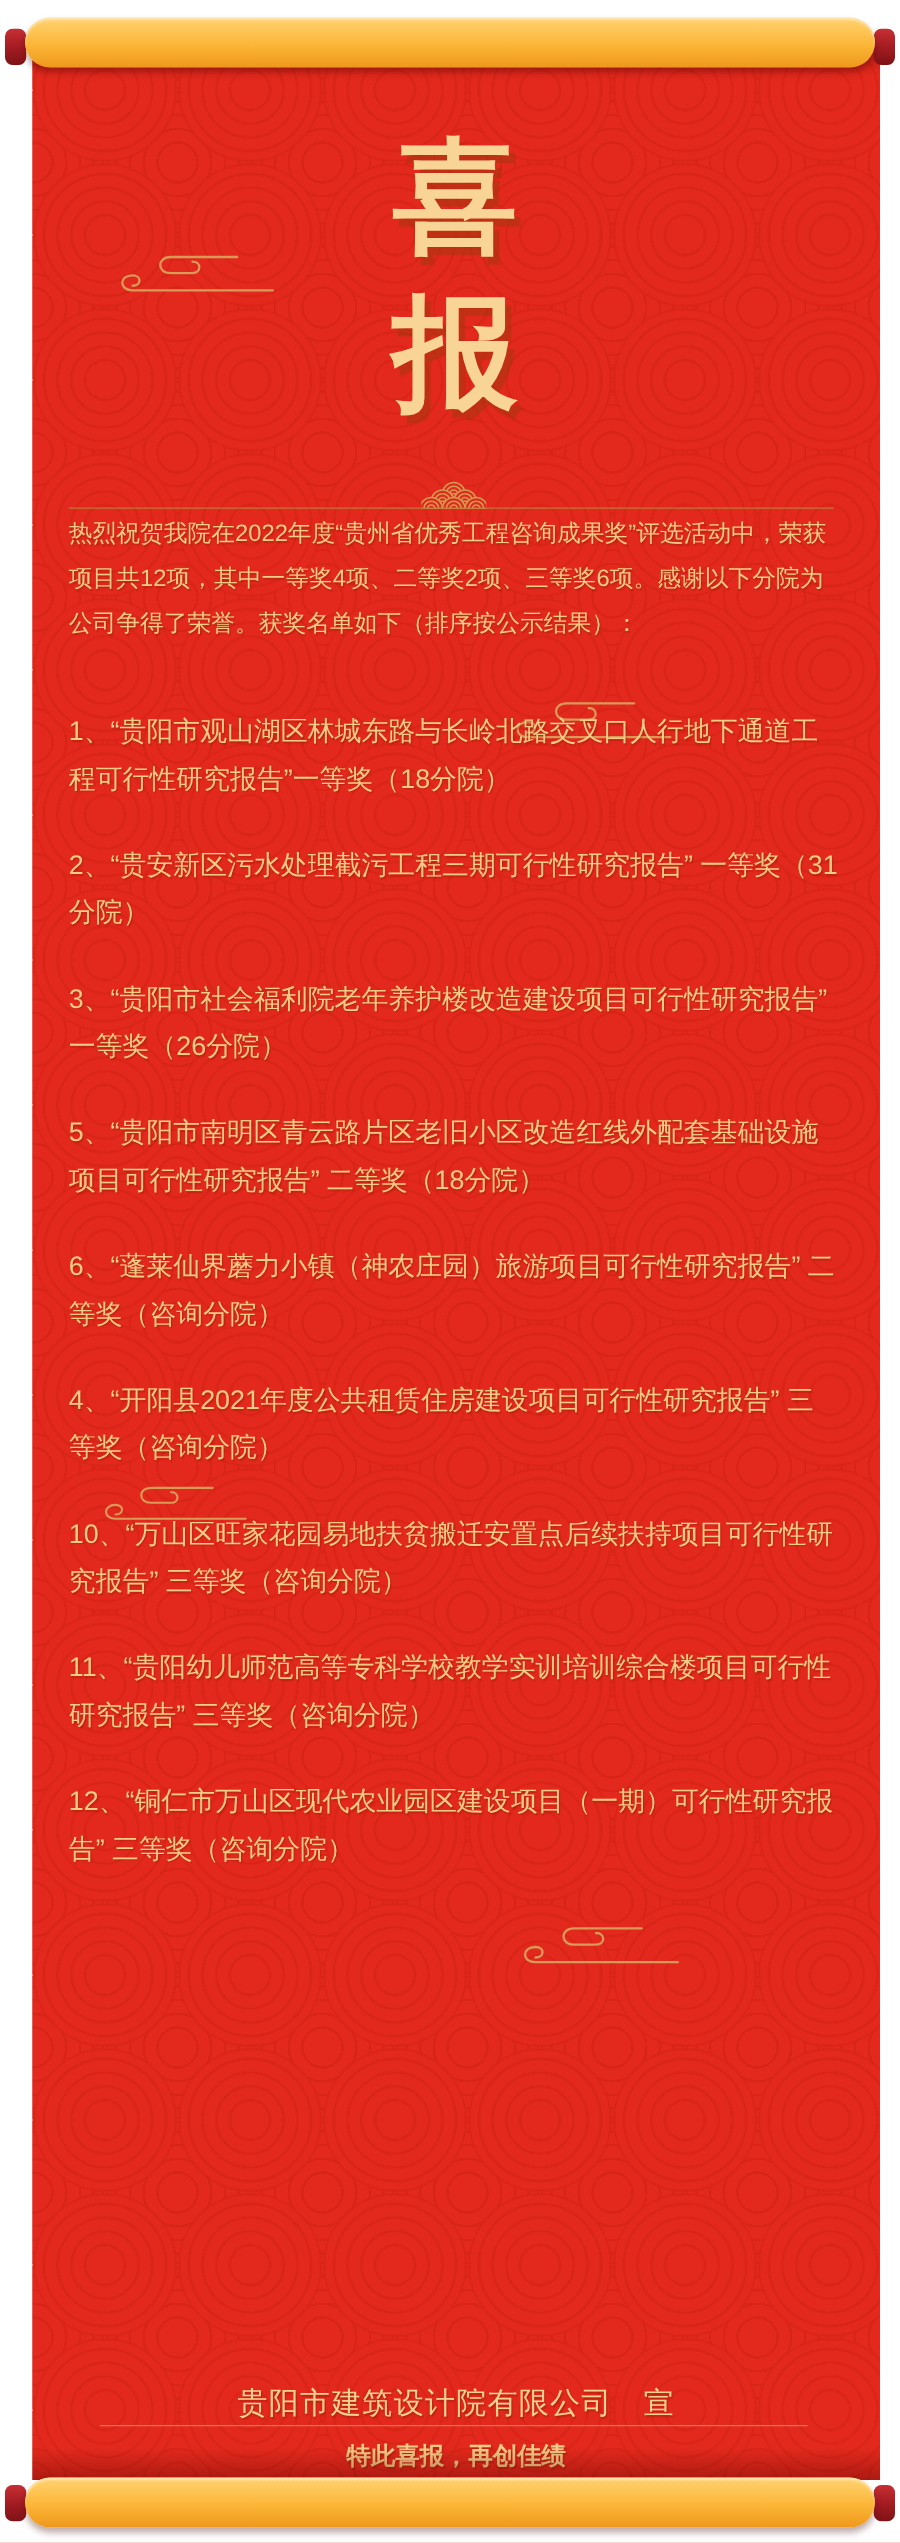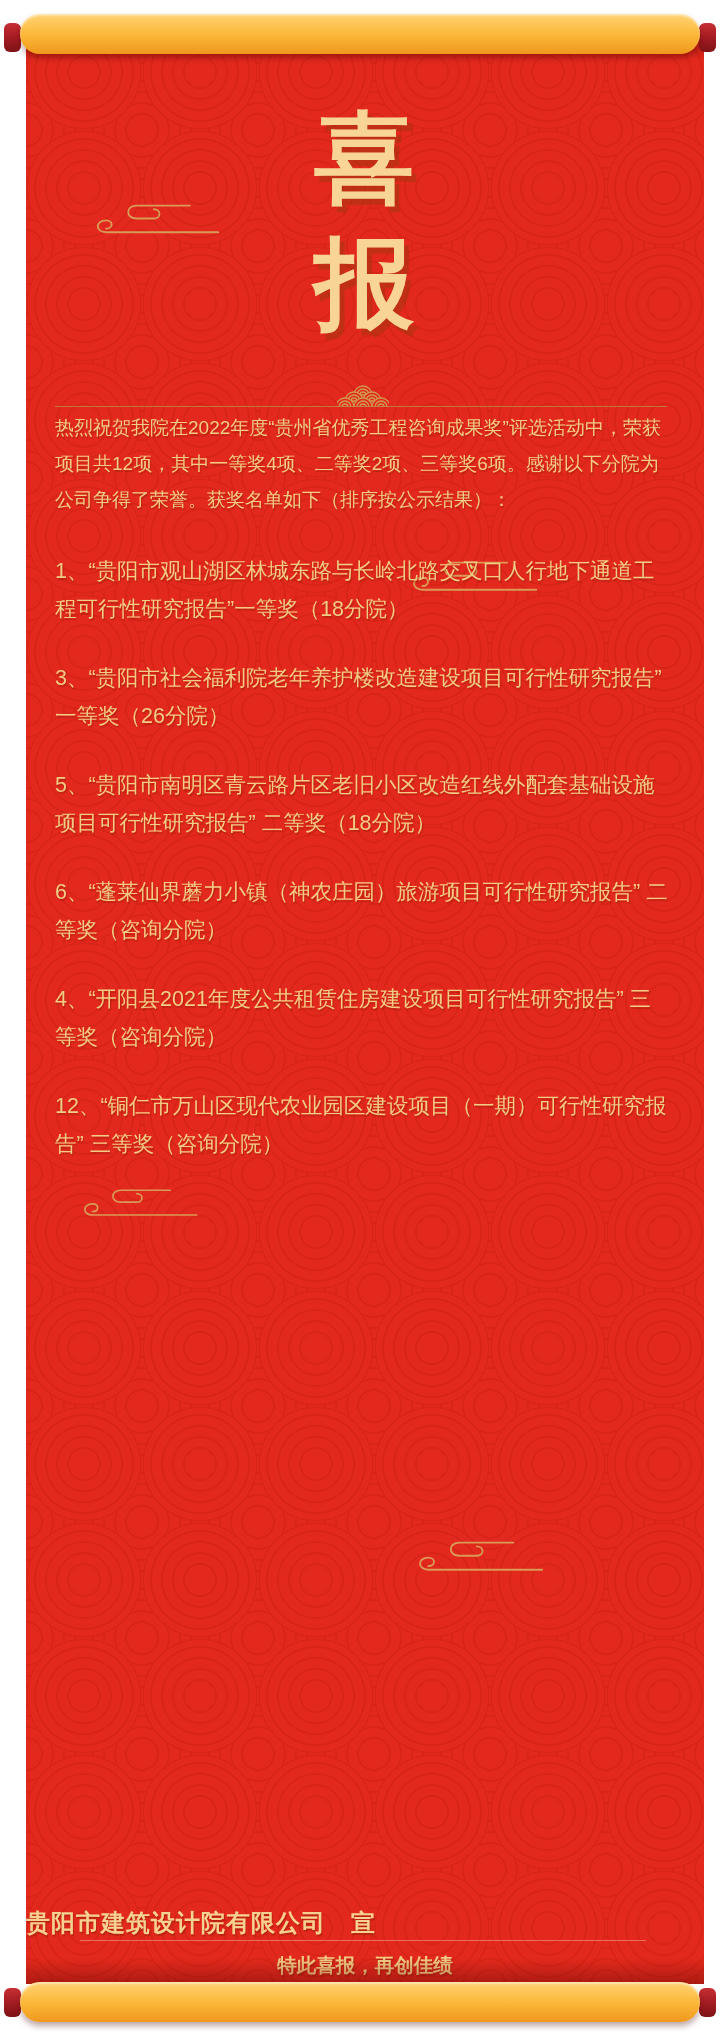--- a/index.html
+++ b/index.html
@@ -56,24 +56,24 @@
   .ornament path{stroke:#cf9b4f;stroke-width:1.3;}
   
   .intro{
     position:absolute;left:29px;top:376px;width:616px;margin:0;
     font-size:19px;line-height:36px;color:#f2cc84;
     text-shadow:1px 1.5px 1px rgba(130,25,8,.35);
   }
   .awards{position:absolute;left:29px;top:518px;width:616px;
     font-size:21.5px;line-height:38px;color:#f2cc84;
     text-shadow:1px 1.5px 1px rgba(130,25,8,.35);}
-  .awards p{margin:0 0 31px 0;}
+  .awards p{margin:14px 0 31px 0;}
   
-  .issuer{position:absolute;left:0;top:1874px;width:100%;
-    font-size:24px;line-height:30px;font-weight:bold;color:#f6d18f;letter-spacing:1px;
+  .issuer{position:absolute;left:0;top:1874px;width:100%;text-align:center;
+    font-size:24px;line-height:30px;font-weight:normal;color:#f6d18f;letter-spacing:1px;
     text-shadow:1px 2px 1px rgba(130,25,8,.4);}
   .footer-divider{position:absolute;left:54px;top:1906px;width:566px;height:1px;
     background:rgba(255,226,186,.38);}
   .tagline{position:absolute;left:0;top:1918px;width:100%;text-align:center;
     font-size:19.5px;line-height:26px;font-weight:bold;color:#f2cc84;
     text-shadow:1px 1.5px 1px rgba(130,25,8,.4);}
 </style>
 </head>
 <body>
 
@@ -121,24 +121,27 @@
       <path d="M35 26 A9 9 0 0 1 53 26 Z" fill="#e3291d"></path>
       <path d="M38 26 A6 6 0 0 1 50 26" fill="none"></path>
       <path d="M41 26 A3 3 0 0 1 47 26" fill="none"></path>
     </svg>
     <div class="divider"></div>
 
     <p class="intro">热烈祝贺我院在2022年度“贵州省优秀工程咨询成果奖”评选活动中，荣获项目共12项，其中一等奖4项、二等奖2项、三等奖6项。感谢以下分院为公司争得了荣誉。获奖名单如下（排序按公示结果）：</p>
 
     <div class="awards">
       <p>1、“贵阳市观山湖区林城东路与长岭北路交叉口人行地下通道工程可行性研究报告”一等奖（18分院）</p>
+      <p>2、“贵安新区污水处理截污工程三期可行性研究报告” 一等奖（31分院）</p>
       <p>3、“贵阳市社会福利院老年养护楼改造建设项目可行性研究报告” 一等奖（26分院）</p>
       <p>5、“贵阳市南明区青云路片区老旧小区改造红线外配套基础设施项目可行性研究报告” 二等奖（18分院）</p>
       <p>6、“蓬莱仙界蘑力小镇（神农庄园）旅游项目可行性研究报告” 二等奖（咨询分院）</p>
       <p>4、“开阳县2021年度公共租赁住房建设项目可行性研究报告” 三等奖（咨询分院）</p>
+      <p>10、“万山区旺家花园易地扶贫搬迁安置点后续扶持项目可行性研究报告” 三等奖（咨询分院）</p>
+      <p>11、“贵阳幼儿师范高等专科学校教学实训培训综合楼项目可行性研究报告” 三等奖（咨询分院）</p>
       <p>12、“铜仁市万山区现代农业园区建设项目（一期）可行性研究报告” 三等奖（咨询分院）</p>
     </div>
 
     <div class="issuer">贵阳市建筑设计院有限公司　宣</div>
     <div class="footer-divider"></div>
     <div class="tagline">特此喜报，再创佳绩</div>
 
   </div>
 
   <div class="roller roller-top"></div>

